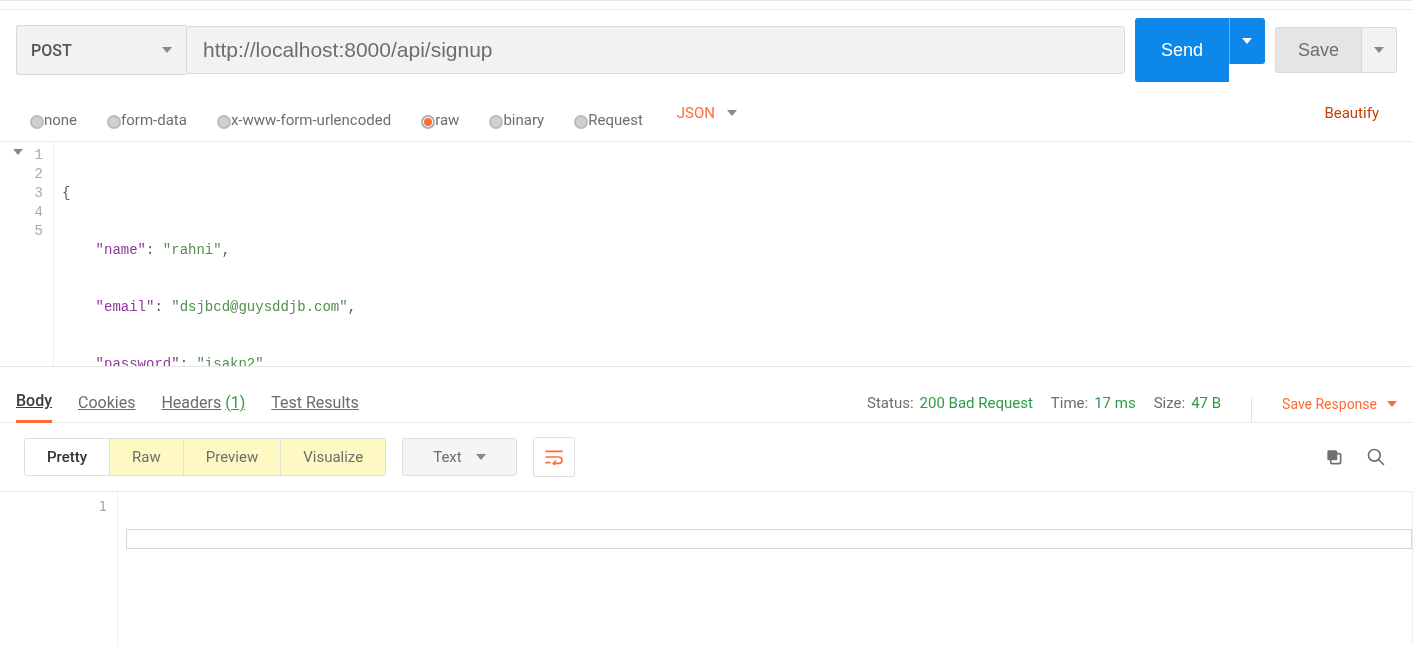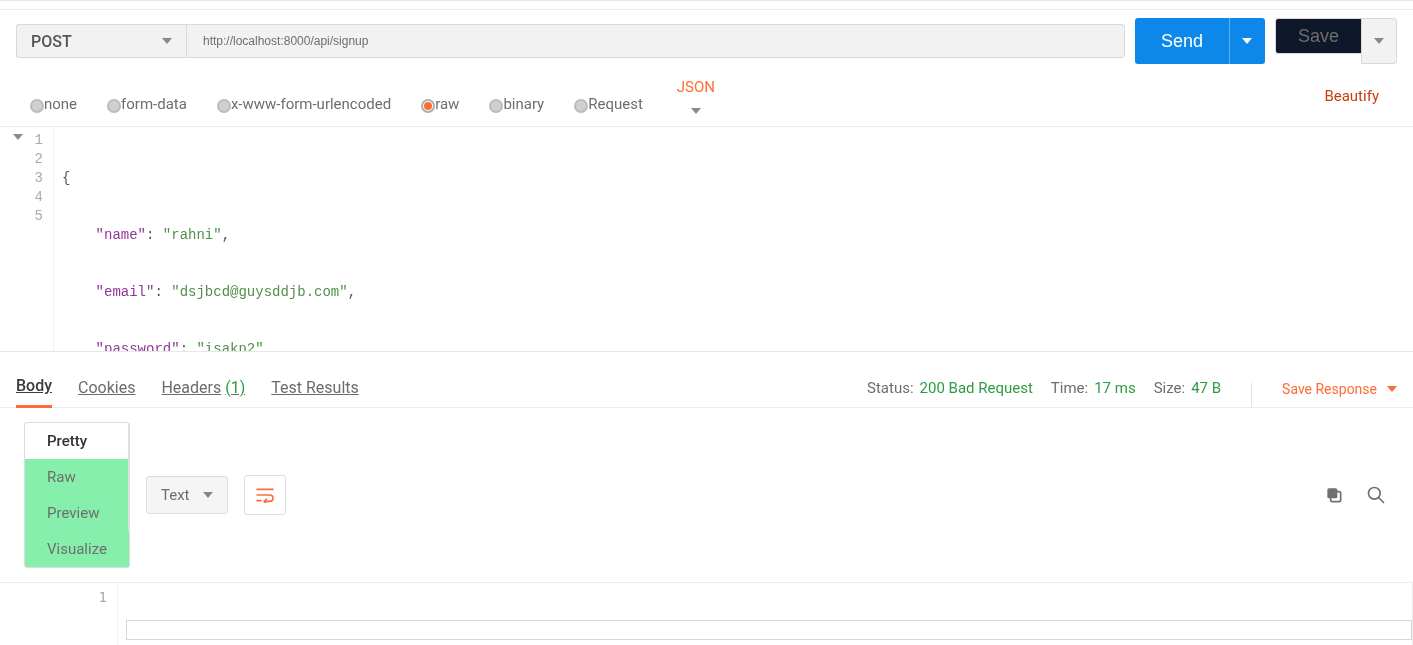--- a/index.html
+++ b/index.html
@@ -17,68 +17,68 @@
   .top-divider { height: 9px; border-top:1px solid #e8e8e8; }
   .request-row {
     display: flex;
     align-items: center;
     padding: 8px 16px 10px 16px;
     gap: 10px;
     border-top: 1px solid #ececec;
   }
   .method-select {
     display:flex; align-items:center; justify-content:space-between;
-    width: 170px; height: 34px;
+    width: 170px; height: 50px;
     background:#f2f2f2;
     border:1px solid #d9d9d9;
     border-right:none;
     border-radius: 3px 0 0 3px;
     padding: 0 14px;
     color:#555;
     font-size:16px;
     font-weight:500;
     cursor:pointer;
   }
   .url-input {
     flex:1;
-    height:34px;
+    height:48px;
     border:1px solid #d9d9d9;
     border-left:1px solid #d9d9d9;
     background:#f2f2f2;
     color:#6e6e6e;
-    font-size:12px;
+    font-size:21px;
     padding:0 16px;
     border-radius: 0 3px 3px 0;
     margin-left:-10px;
   }
 
   .btn-group { display:flex; }
   .send-btn {
-    height:46px;
+    height:64px;
     background:#0d87e9;
     color:#fff;
     border:none;
     font-size:18px;
     font-weight:500;
     padding:0 26px;
     border-radius:3px 0 0 3px;
     cursor:pointer;
   }
   .send-caret {
     width:36px; height:46px;
     background:#0d87e9;
     border:none;
     border-left:1px solid rgba(255,255,255,.35);
     border-radius:0 3px 3px 0;
     display:flex;align-items:center;justify-content:center;
     cursor:pointer;
   }
   .save-btn {
-    height:36px;
-    background:#0f172a;
+    height:46px;
+    background:#e5e5e5;
     border:1px solid #d9d9d9;
     border-right:none;
     color:#6e6e6e;
     font-size:18px; font-weight:500;
     padding:0 22px;
     border-radius:3px 0 0 3px;
     cursor:pointer;
   }
   .save-caret {
     width:36px;height:46px;
@@ -115,21 +115,20 @@
   .radio-dot.grey{ background:#d0d0d0; border-color:#bcbcbc;}
   .radio-dot.checked{ border-color:#aeaeae;}
   .radio-dot.checked::after{
     content:""; width:8px;height:8px;border-radius:50%;background:#ff6c37;
   }
   .body-type-ext {
     margin-left: 4px;
     display:flex;align-items:center;gap:12px;
     color:#ff6c37; font-size:15px;
     cursor:pointer;
-    flex-direction:column;
   }
   .body-types .spacer { flex:1; }
   .beautify { color:#c2410c; font-size:15px; cursor:pointer; margin-right:4px;}
 
   
   .editor {
     display:flex;
     font-family: "Consolas","Monaco","Courier New",monospace;
     font-size:14px;
     line-height:19px;
@@ -203,36 +202,35 @@
     display:flex;
     align-items:center;
     padding: 14px 24px;
     gap:16px;
   }
   .segmented {
     display:flex;
     border:1px solid #dedede;
     border-radius:3px;
     overflow:hidden;
-    background:#86efac;
-    flex-direction:column;
+    background:#fef9c3;
   }
   .segmented .seg{
     padding:9px 22px;
     color:#6e6e6e;
     font-size:15px;
     border-right:1px solid #dedede;
     cursor:pointer;
   }
   .segmented .seg:last-child{border-right:none;}
   .segmented .seg.active{ background:#fff; color:#333; font-weight:500;}
   .format-select{
     display:flex;align-items:center;gap:14px;
     background:#f5f5f5;border:1px solid #dedede;border-radius:3px;
-    padding:9px 14px;color:#6e6e6e;font-size:15px;cursor:pointer;
+    padding:9px 30px;color:#6e6e6e;font-size:15px;cursor:pointer;
   }
   .wrap-btn{
     width:42px;height:40px;border:1px solid #dedede;border-radius:3px;
     background:#fff;display:flex;align-items:center;justify-content:center;cursor:pointer;
   }
   .wrap-icon{ width:20px;height:16px; }
   .wrap-icon path, .wrap-icon line{ stroke:#ff6c37; stroke-width:2; fill:none; stroke-linecap:round;}
   .viewer-controls .grow{flex:1;}
   .icon-btn{ width:26px;height:26px;display:flex;align-items:center;justify-content:center;cursor:pointer;color:#707070;}
 

